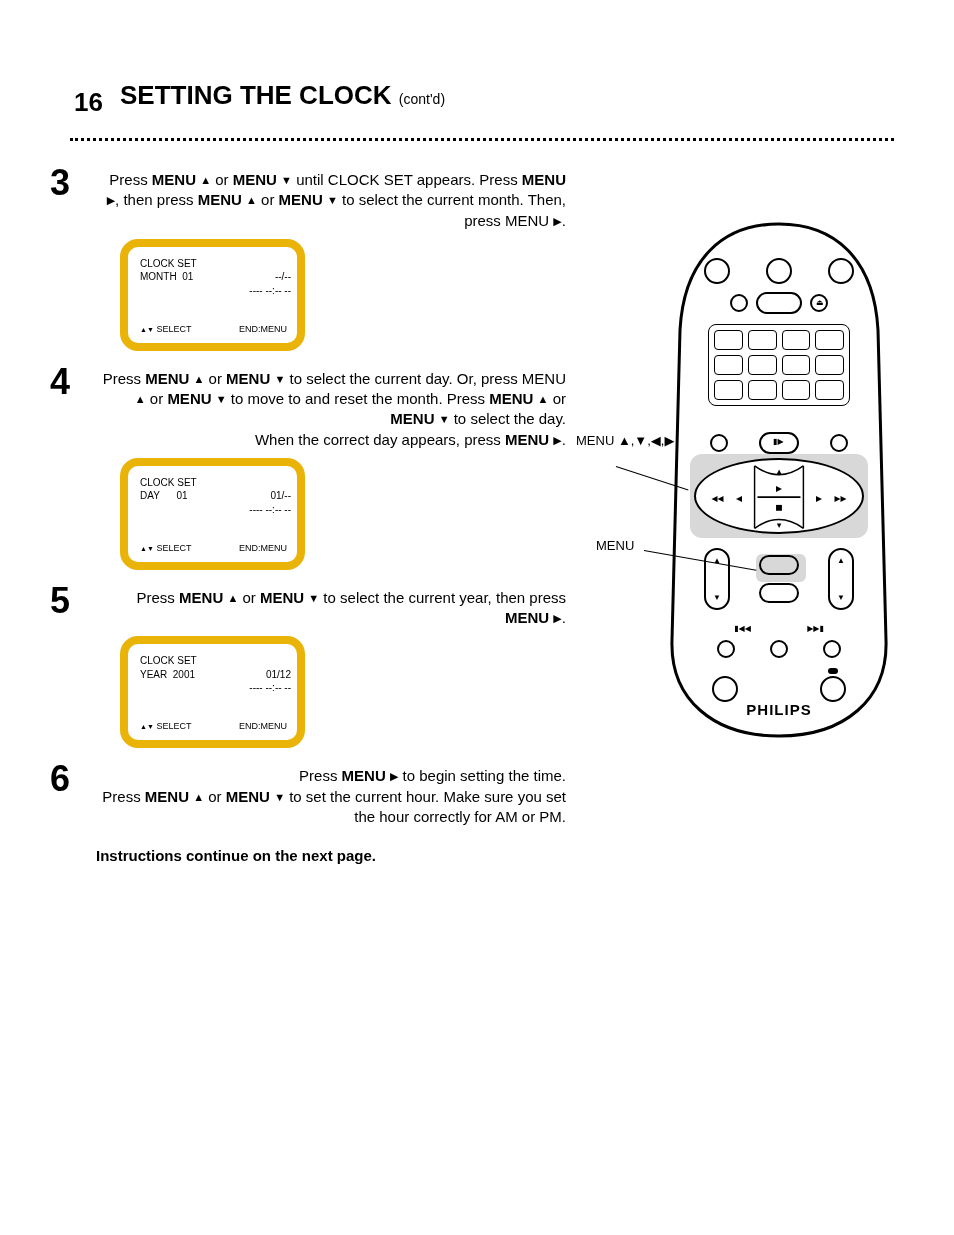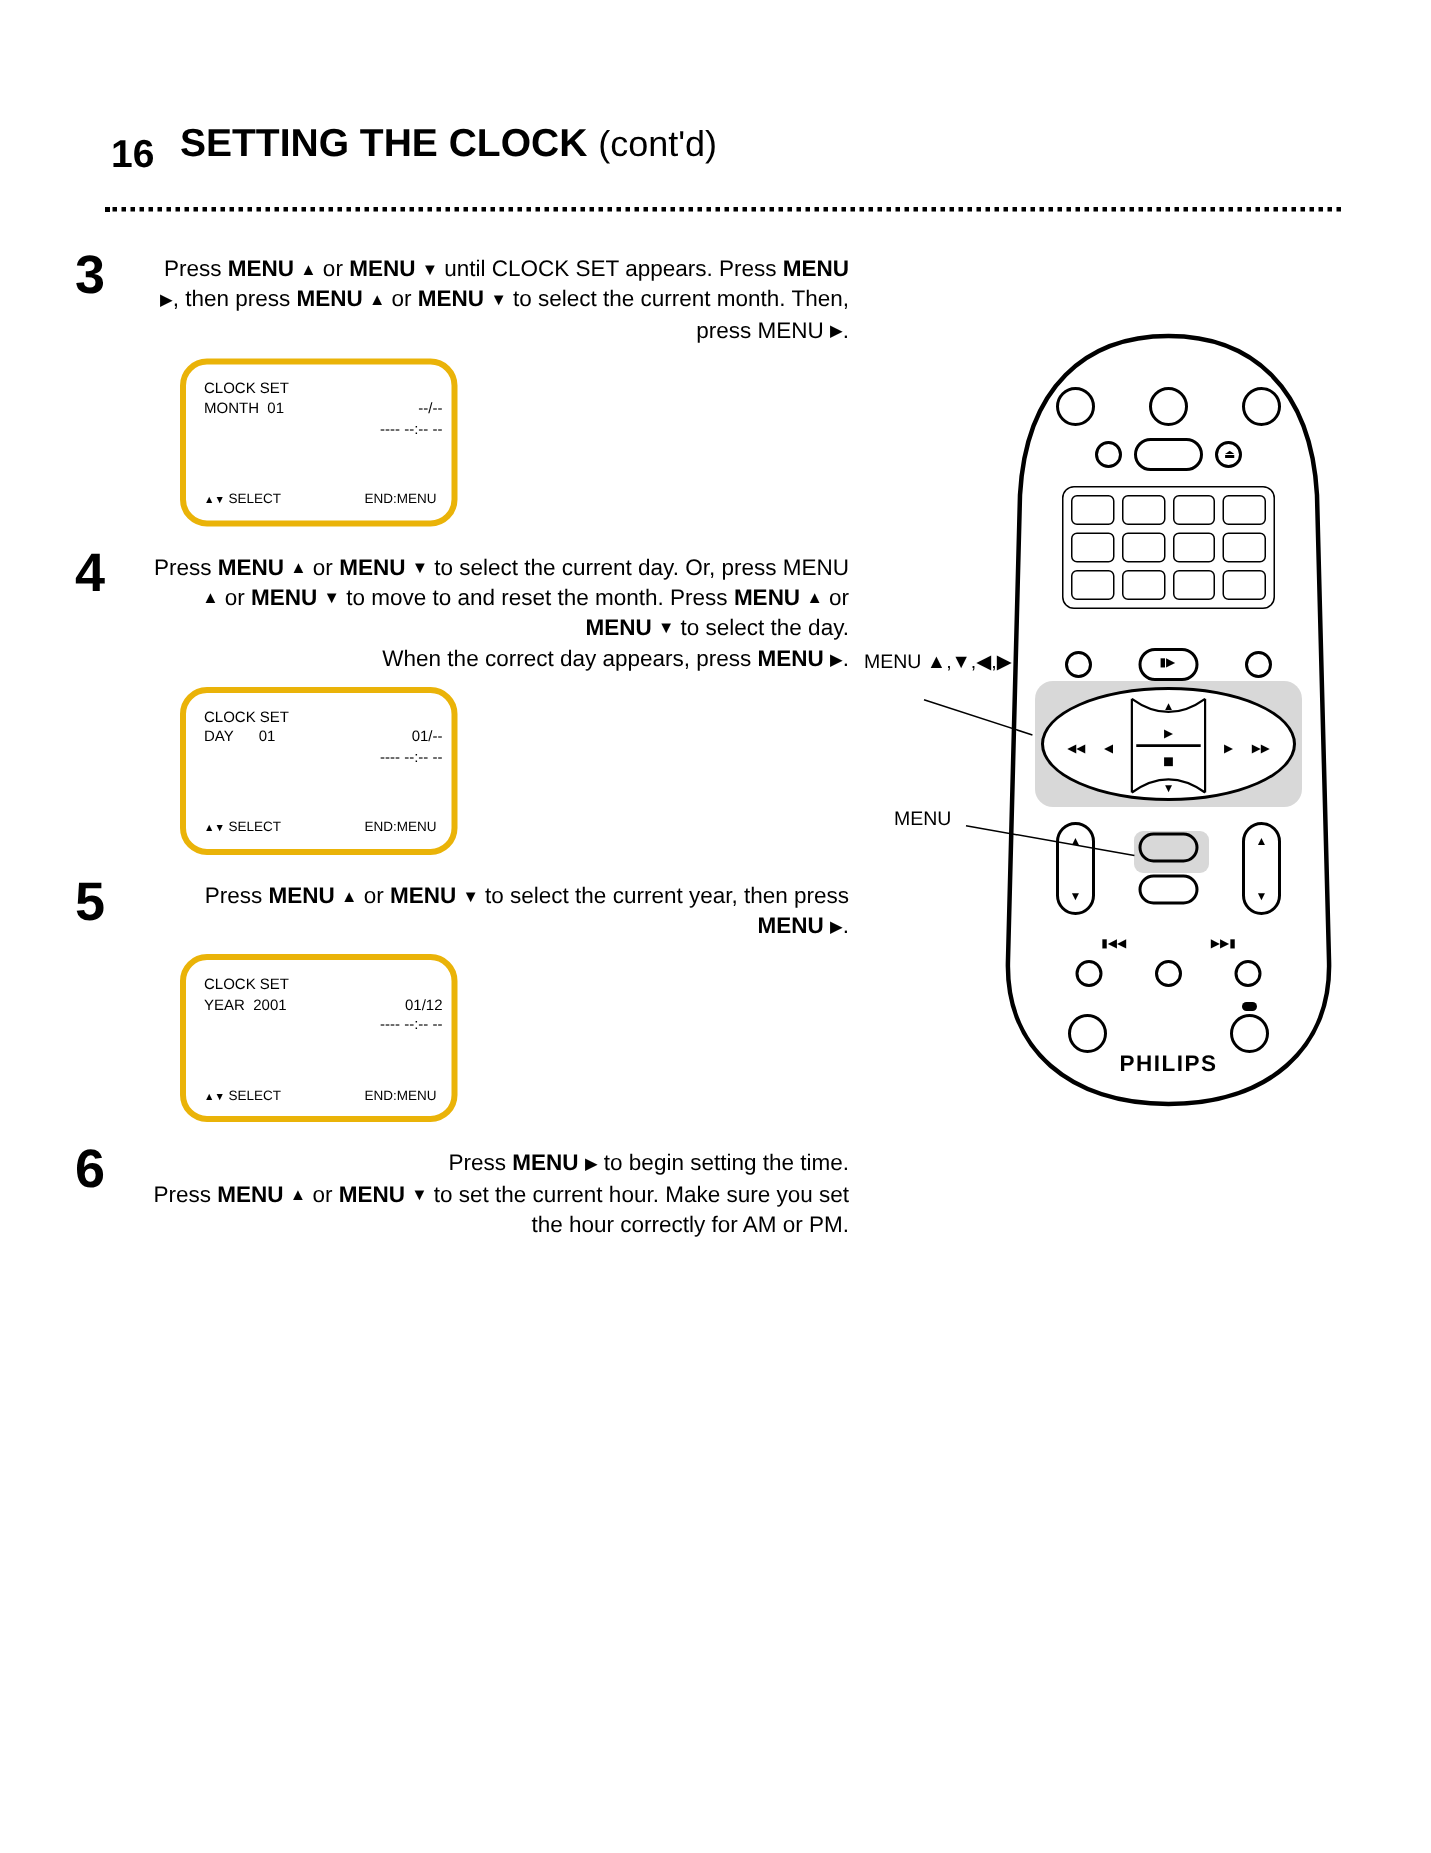--- a/index.html
+++ b/index.html
@@ -28,21 +28,21 @@
   .page-title {
     position: absolute;
     top: 80px;
     left: 120px;
     font-size: 26px;
     font-weight: bold;
     width: 760px;
   }
   .page-subtitle {
     display: block;
-    font-size: 24px;
+    font-size: 14px;
     font-weight: normal;
     margin-top: 2px;
   }
   .dotted-rule {
     position: absolute;
     top: 130px;
     left: 70px;
     right: 60px;
     border: none;
     border-bottom: 3px dotted #000;
@@ -63,21 +63,21 @@
   }
   .step-text {
     font-size: 15px;
     line-height: 1.35;
     text-align: right;
   }
   .step-text .tri { font-size: 11px; vertical-align: 1px; }
   .screen-box {
     width: 185px;
     height: 112px;
-    border: 4px solid #eab308;
+    border: 8px solid #eab308;
     border-radius: 18px;
     margin: 8px 0 14px 24px;
     padding: 10px 6px 6px 12px;
     font-size: 10px;
     line-height: 1.35;
     position: relative;
   }
   .note-block {
     position: absolute;
     bottom: 70px;
@@ -250,20 +250,21 @@
     </div>
 
     <div class="step">
       <div class="step-num">6</div>
       <div class="step-text">
         <span>Press </span><b>MENU </b><span class="tri">▶</span><span> to begin setting the time.</span><br>
         <span>Press </span><b>MENU </b><span class="tri">▲</span><span> or </span><b>MENU </b><span class="tri">▼</span><span> to set the current hour. Make sure you set the hour correctly for AM or PM.</span>
       </div>
     </div>
 
+    <div style="margin-top:20px; font-weight:bold; font-size:15px;">Instructions continue on the next page.</div>
   </div>
 
   <div class="remote-wrap">
     <div class="remote-body">
       <svg class="remote-outline" viewBox="0 0 230 520">
         <path d="M115 4
                  C 170 4, 210 38, 214 110
                  L 222 420
                  C 224 480, 180 516, 115 516
                  C 50 516, 6 480, 8 420

